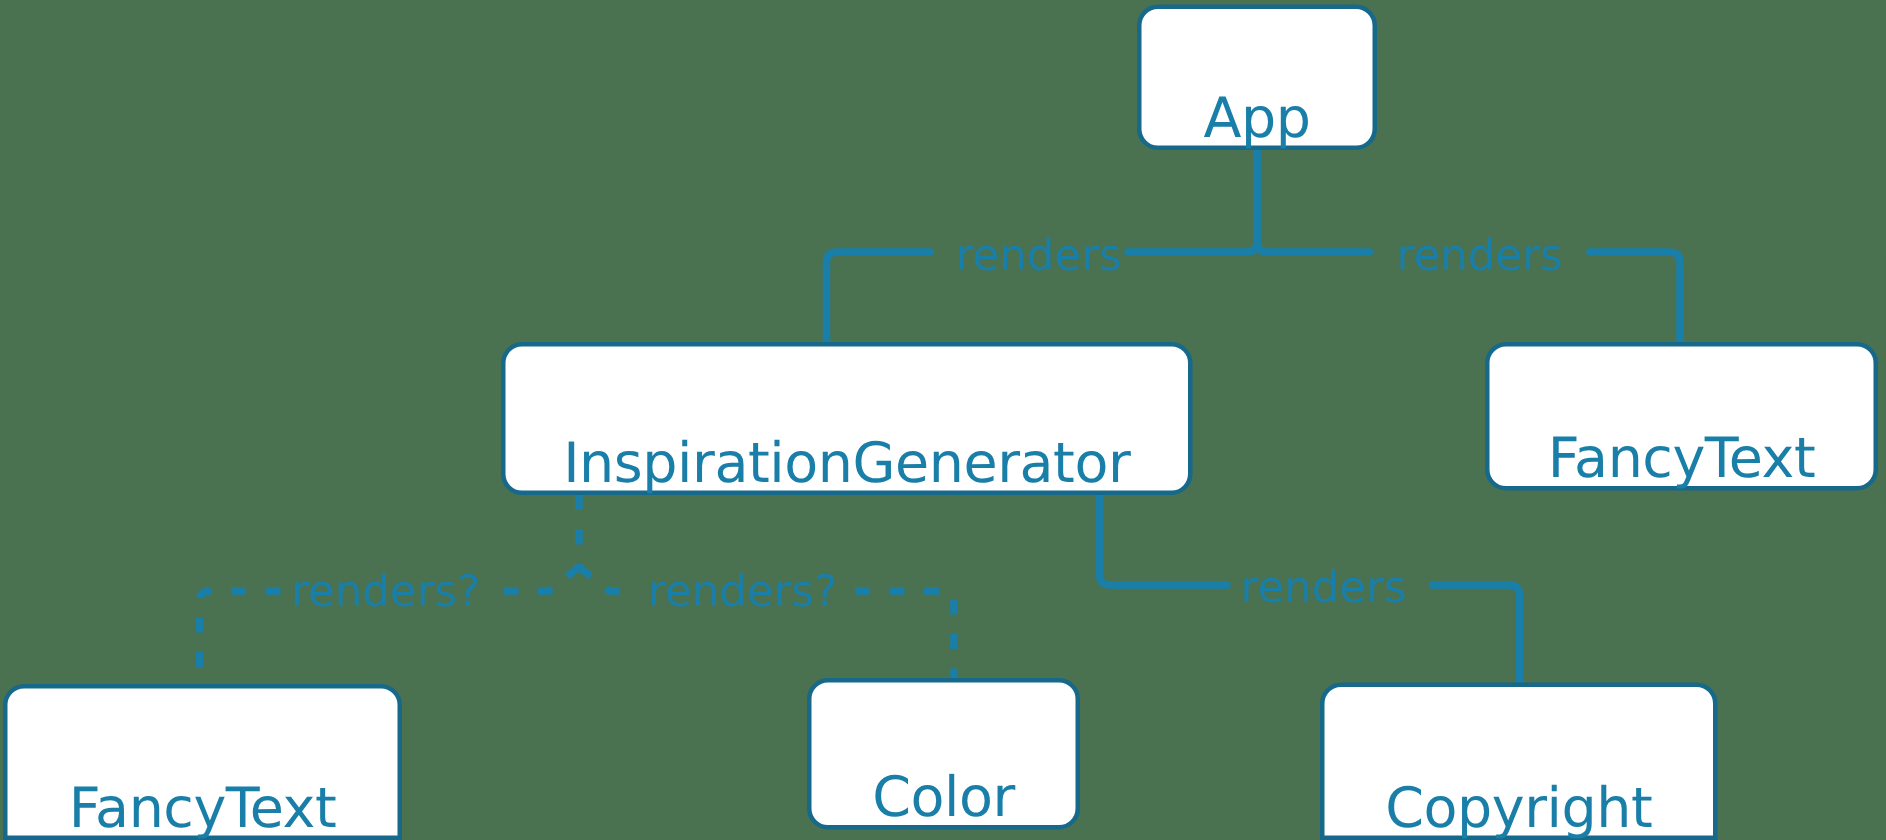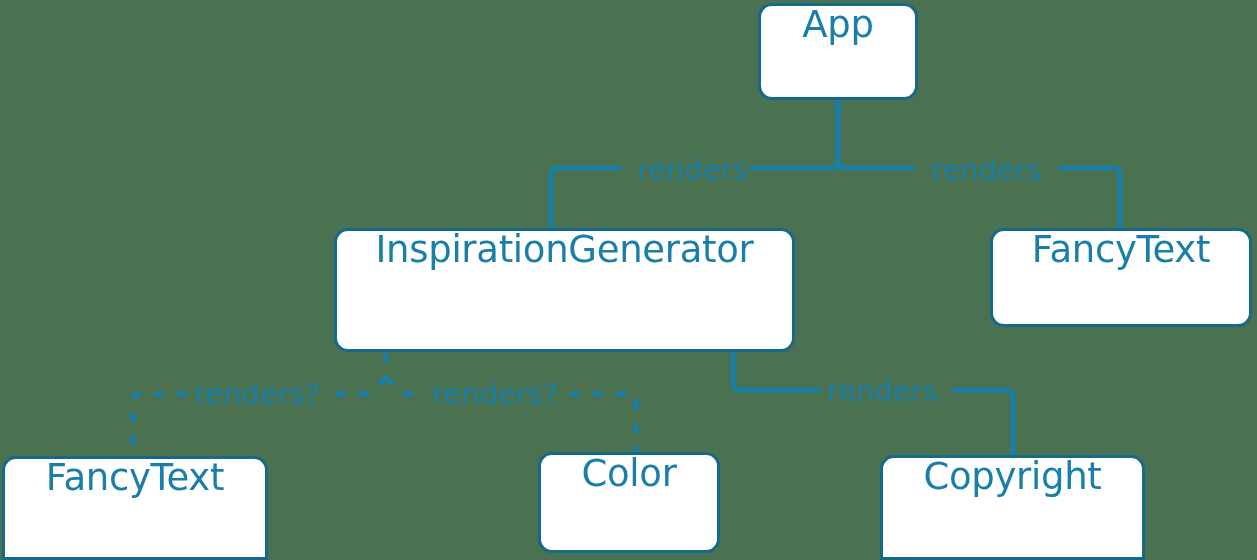--- a/index.html
+++ b/index.html
@@ -25,21 +25,21 @@
     width: 1257px;
     height: 560px;
   }
   .node {
     position: absolute;
     box-sizing: border-box;
     background: #ffffff;
     border: 3px solid #16698a;
     border-radius: 14px;
     display: flex;
-    align-items: flex-start;
+    align-items: flex-end;
     justify-content: center;
     color: #1a7fa8;
     font-family: "DejaVu Sans", sans-serif;
     font-size: 37px;
     font-weight: 400;
     letter-spacing: -0.3px;
     white-space: nowrap;
     z-index: 3;
   }
   .node-label {
@@ -52,21 +52,21 @@
     font-family: "DejaVu Sans", sans-serif;
     font-size: 29px;
     font-weight: 400;
     white-space: nowrap;
     z-index: 2;
     line-height: 1;
   }
 
   
   #node-app            { left: 758px;  top: 3px;   width: 160px; height: 97px; }
-  #node-inspiration    { left: 334px;  top: 228px; width: 461px; height: 124px; }
+  #node-inspiration    { left: 334px;  top: 228px; width: 461px; height: 102px; }
   #node-fancytext-right{ left: 990px;  top: 228px; width: 262px; height: 99px; }
   #node-fancytext-bottom{left: 2px;    top: 456px; width: 266px; height: 104px; border-bottom-left-radius:0; border-bottom-right-radius:0;}
   #node-color          { left: 538px;  top: 452px; width: 182px; height: 101px; }
   #node-copyright      { left: 880px;  top: 455px; width: 265px; height: 105px; border-bottom-left-radius:0; border-bottom-right-radius:0;}
 
   
   #label-app-inspiration { left: 637px; top: 156px; }
   #label-app-fancytext   { left: 931px; top: 156px; }
   #label-insp-fancytext  { left: 194px; top: 380px; }
   #label-insp-color      { left: 432px; top: 380px; }

